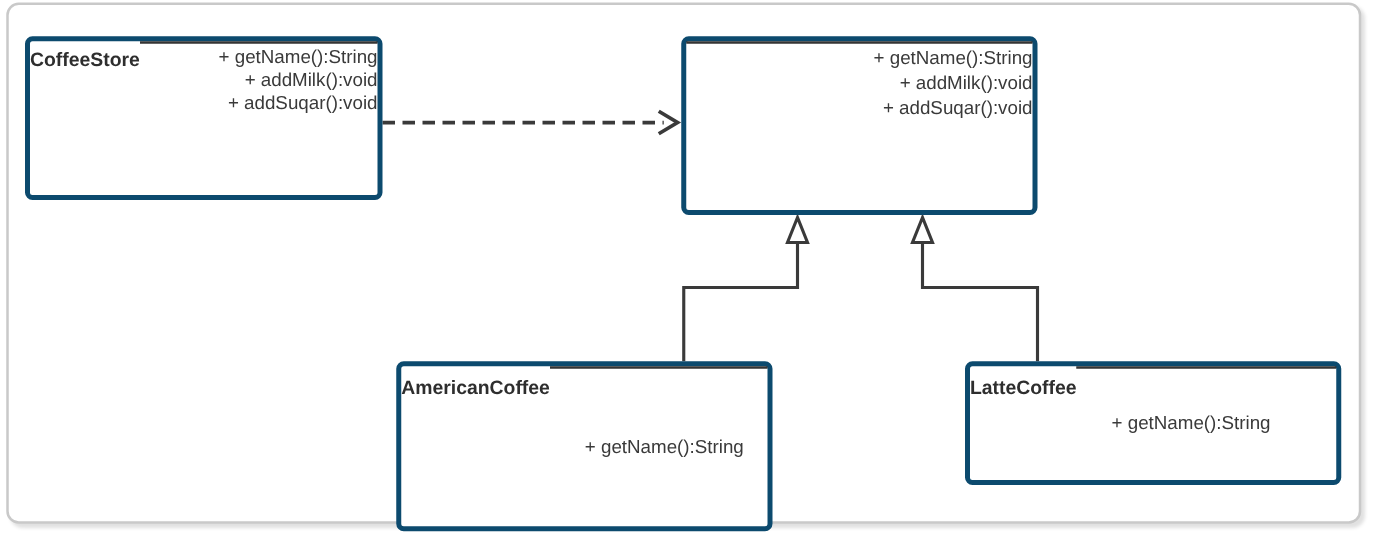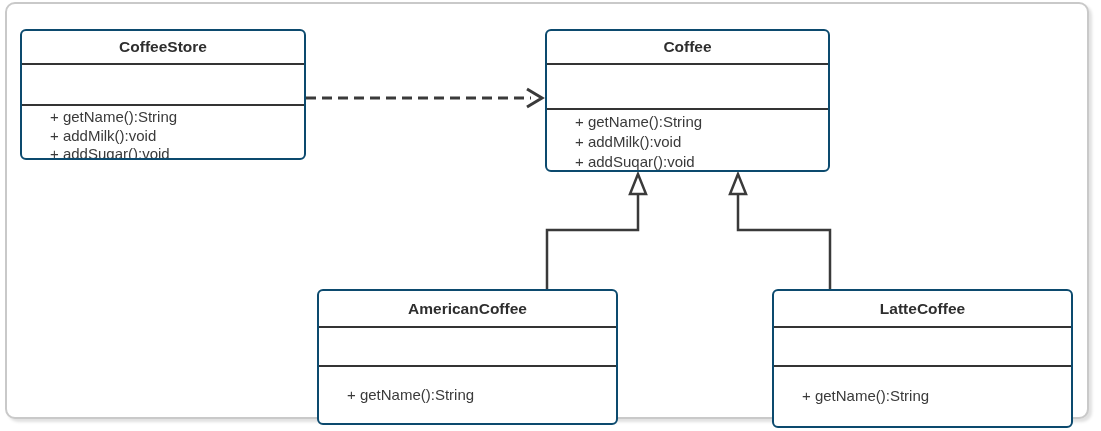--- a/index.html
+++ b/index.html
@@ -45,26 +45,27 @@
   }
   .gen-tri {
     stroke: #3a3a3a;
     stroke-width: 2.5;
     fill: #ffffff;
     stroke-linejoin: miter;
   }
   .class-box {
     position: absolute;
     background: #ffffff;
-    border: 2px solid #0c4a6e;
+    border: 4px solid #0c4a6e;
     border-radius: 6px;
     box-sizing: border-box;
     display: flex;
-    flex-direction: column;
+    flex-direction: row;
     color: #3a3a3a;
+    text-align: right;
   }
   .cb-title {
     display: flex;
     align-items: center;
     justify-content: center;
     font-weight: bold;
     font-size: 15.5px;
     color: #2e2e2e;
     flex: 0 0 auto;
   }
@@ -116,38 +117,37 @@
     <div class="cb-title" style="height:32px">CoffeeStore</div>
     <div class="cb-attrs" style="height:39px"></div>
     <div class="cb-methods three">
       <div class="method-line">+ getName():String</div>
       <div class="method-line">+ addMilk():void</div>
       <div class="method-line">+ addSuqar():void</div>
     </div>
   </div>
 
   <div class="class-box box-coffee" style="left:545px;top:29px;width:285px;height:143px">
-    <div class="cb-title" style="height:32px">Coffee</div>
     <div class="cb-attrs" style="height:43px"></div>
     <div class="cb-methods three">
       <div class="method-line">+ getName():String</div>
       <div class="method-line">+ addMilk():void</div>
       <div class="method-line">+ addSuqar():void</div>
     </div>
   </div>
 
   <div class="class-box" style="left:317px;top:289px;width:301px;height:136px">
     <div class="cb-title" style="height:35px">AmericanCoffee</div>
     <div class="cb-attrs" style="height:37px"></div>
     <div class="cb-methods single">
       <div class="method-line">+ getName():String</div>
     </div>
   </div>
 
-  <div class="class-box" style="left:772px;top:289px;width:301px;height:139px">
+  <div class="class-box" style="left:772px;top:289px;width:301px;height:99px">
     <div class="cb-title" style="height:35px">LatteCoffee</div>
     <div class="cb-attrs" style="height:37px"></div>
     <div class="cb-methods single">
       <div class="method-line">+ getName():String</div>
     </div>
   </div>
 
 </div>
 
 </body></html>

